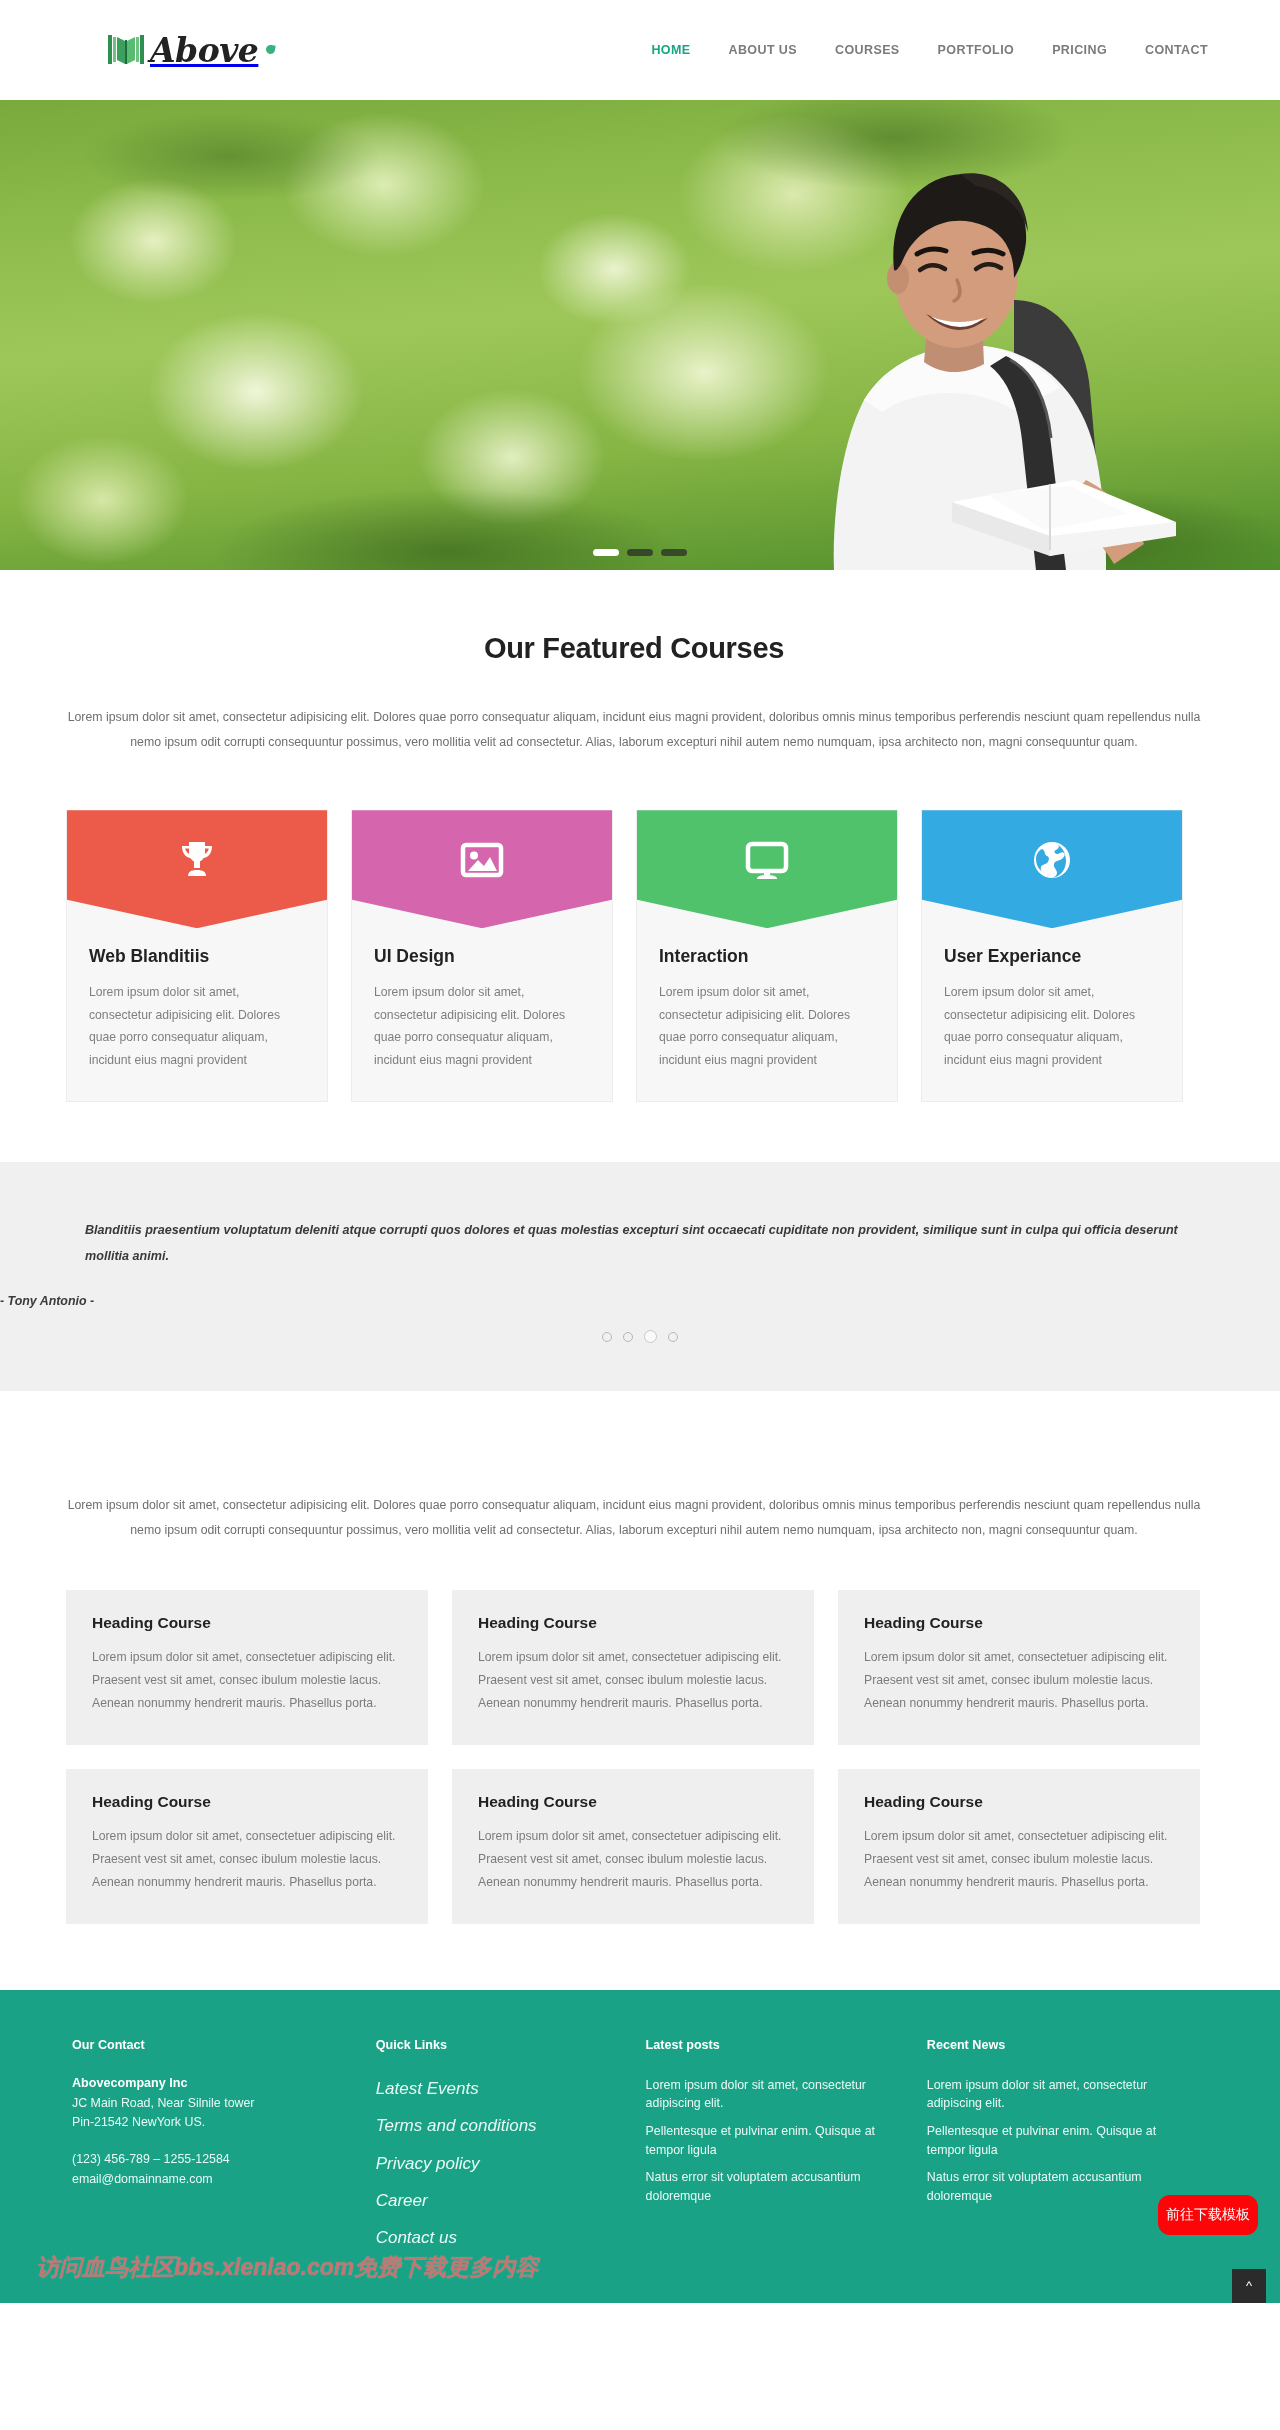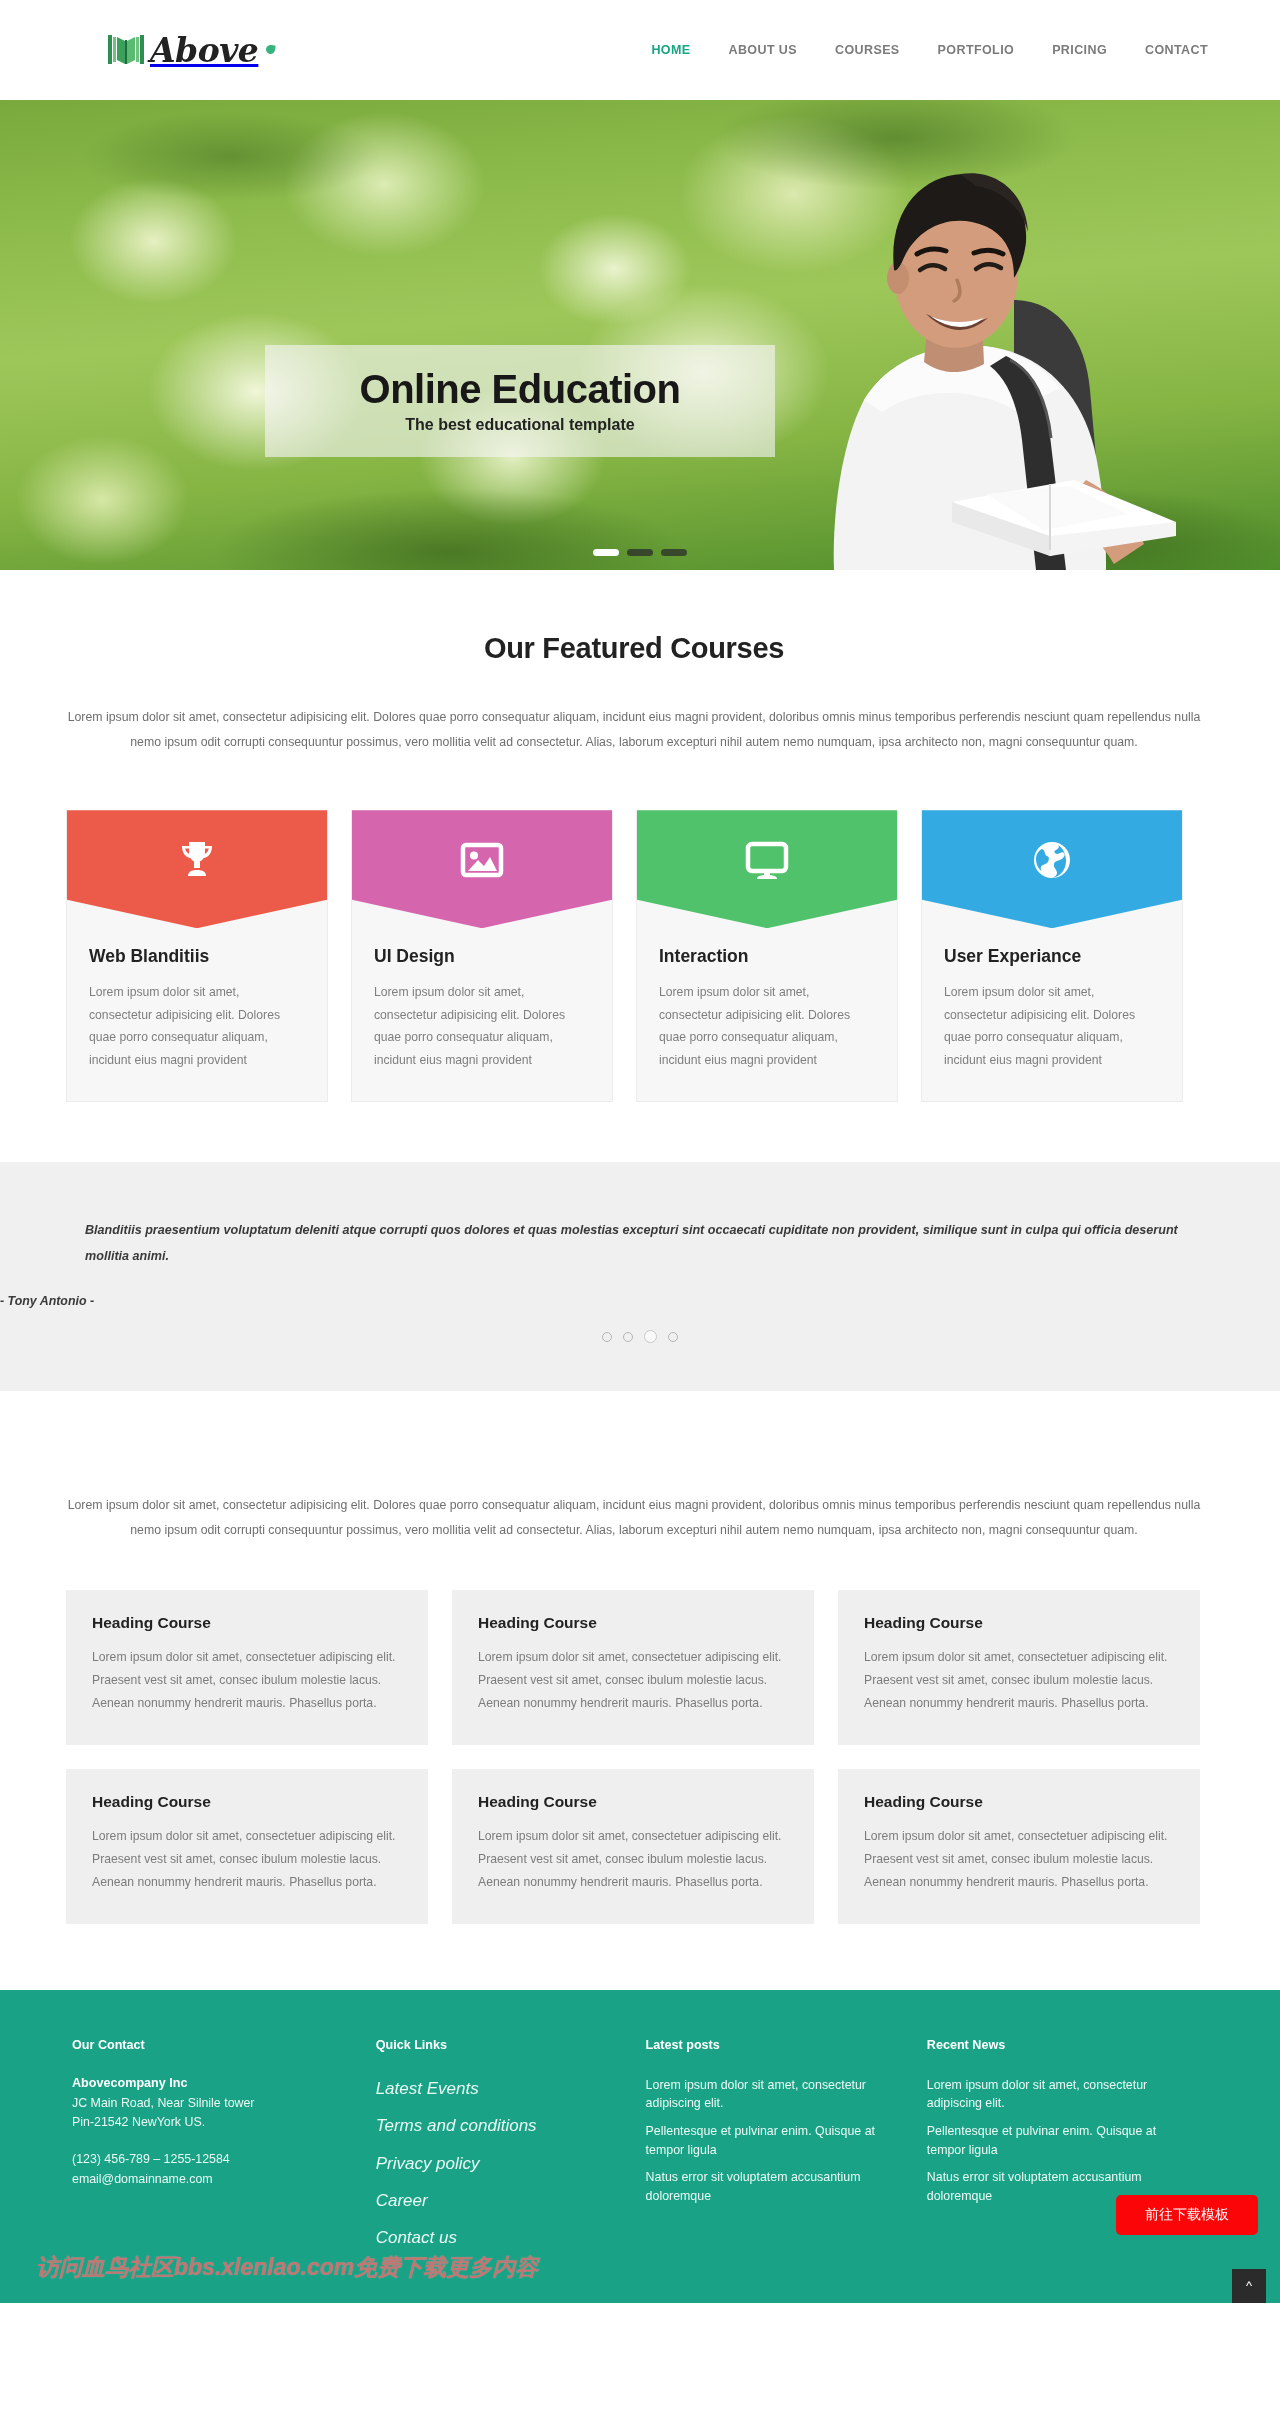--- a/index.html
+++ b/index.html
@@ -188,21 +188,21 @@
   .watermark {
     position: absolute; left: 36px; bottom: 20px;
     font-size: 23px; font-weight: 700; font-style: italic;
     color: rgba(224,96,96,0.78);
     letter-spacing: 0px; white-space: nowrap;
     text-shadow: 0 0 1px rgba(255,255,255,.35);
   }
   .dl-button {
     position: absolute; right: 22px; bottom: 68px;
     background: #fb0508; color: #ffffff;
-    font-size: 14px; padding: 11px 29px; border: none; border-radius: 5px;
+    font-size: 14px; padding: 11px 8px; border: none; border-radius: 12px;
     cursor: pointer; white-space: nowrap;
     font-family: "DejaVu Sans", sans-serif;
   }
   .to-top {
     position: absolute; right: 14px; bottom: 0;
     width: 34px; height: 34px; background: #2b2b2b; color: #ffffff;
     display: flex; align-items: center; justify-content: center;
     font-size: 13px; cursor: pointer; border: none;
   }
 </style>
@@ -281,24 +281,20 @@
       <path d="M372 330 C400 344 420 368 430 394 L400 414 C386 390 366 372 344 362 Z" fill="#d39d7d"></path>
 
       <path d="M238 352 L360 330 L462 372 L336 406 Z" fill="#ffffff"></path>
       <path d="M238 352 L336 386 L336 406 L238 372 Z" fill="#e9e9e9"></path>
       <path d="M336 386 L462 372 L462 386 L336 406 Z" fill="#f4f4f4"></path>
       <path d="M272 344 L356 336 L414 364 L330 380 Z" fill="#fafafa" opacity=".9"></path>
       <path d="M336 334 L336 400" stroke="#d8d8d8" stroke-width="2"></path>
     </svg>
   </div>
 
-  <div class="hero-overlay">
-    <div class="hero-title">Online Education</div>
-    <div class="hero-sub">The best educational template</div>
-  </div>
 
   <div class="hero-dots">
     <span class="hero-dot active"></span>
     <span class="hero-dot"></span>
     <span class="hero-dot"></span>
   </div>
 </section>
 
 <section class="section">
   <h2 class="section-title">Our Featured Courses</h2>

